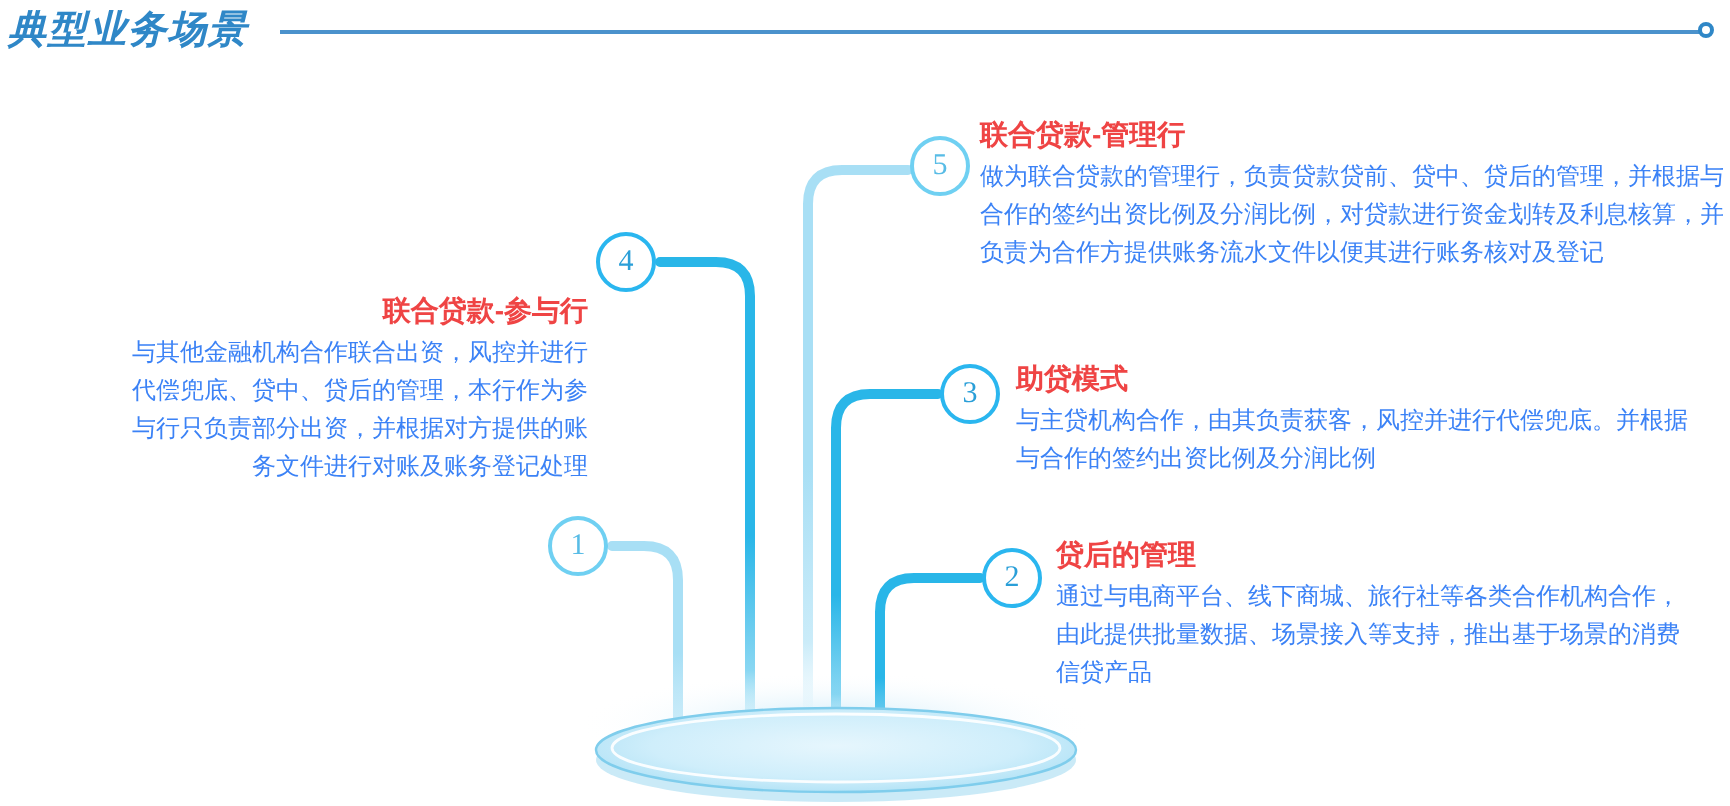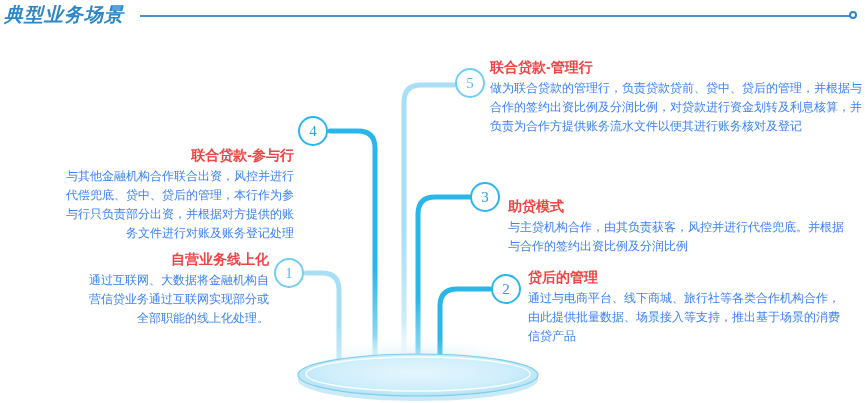--- a/index.html
+++ b/index.html
@@ -103,21 +103,21 @@
     font-size: 12px;
     color: #3b82f6;
     line-height: 19px;
   }
   .align-right { text-align: right; }
   .align-left  { text-align: left; }
 
   
   #item-5 { left: 490px; top: 58px;  width: 372px; }
   #item-4 { left: 62px;  top: 112px; width: 232px; margin-top: 34px; }
-  #item-3 { left: 508px; top: 180px; width: 340px; margin-top: 17px; }
+  #item-3 { left: 508px; top: 180px; width: 340px; }
   #item-2 { left: 528px; top: 268px; width: 320px; }
   #item-1 { left: 85px;  top: 250px; width: 184px; }
 
   #badge-5 { left: 455px; top: 68px; }
   #badge-4 { left: 298px; top: 116px; }
   #badge-3 { left: 470px; top: 182px; }
   #badge-2 { left: 491px; top: 274px; }
   #badge-1 { left: 274px; top: 258px; }
 </style>
 </head>
@@ -174,24 +174,20 @@
       <ellipse cx="418" cy="374" rx="112" ry="17" fill="none" stroke="#ffffff" stroke-width="1.4" opacity="0.9"></ellipse>
     </g>
   </svg>
 
   <div class="badge pale" id="badge-1">1</div>
   <div class="badge" id="badge-2">2</div>
   <div class="badge" id="badge-3">3</div>
   <div class="badge" id="badge-4">4</div>
   <div class="badge pale" id="badge-5">5</div>
 
-  <div class="item align-right" id="item-1">
-    <div class="item-title">自营业务线上化</div>
-    <div class="item-body">通过互联网、大数据将金融机构自营信贷业务通过互联网实现部分或全部职能的线上化处理。</div>
-  </div>
 
   <div class="item align-left" id="item-2">
     <div class="item-title">贷后的管理</div>
     <div class="item-body">通过与电商平台、线下商城、旅行社等各类合作机构合作，由此提供批量数据、场景接入等支持，推出基于场景的消费信贷产品</div>
   </div>
 
   <div class="item align-left" id="item-3">
     <div class="item-title">助贷模式</div>
     <div class="item-body">与主贷机构合作，由其负责获客，风控并进行代偿兜底。并根据与合作的签约出资比例及分润比例</div>
   </div>

